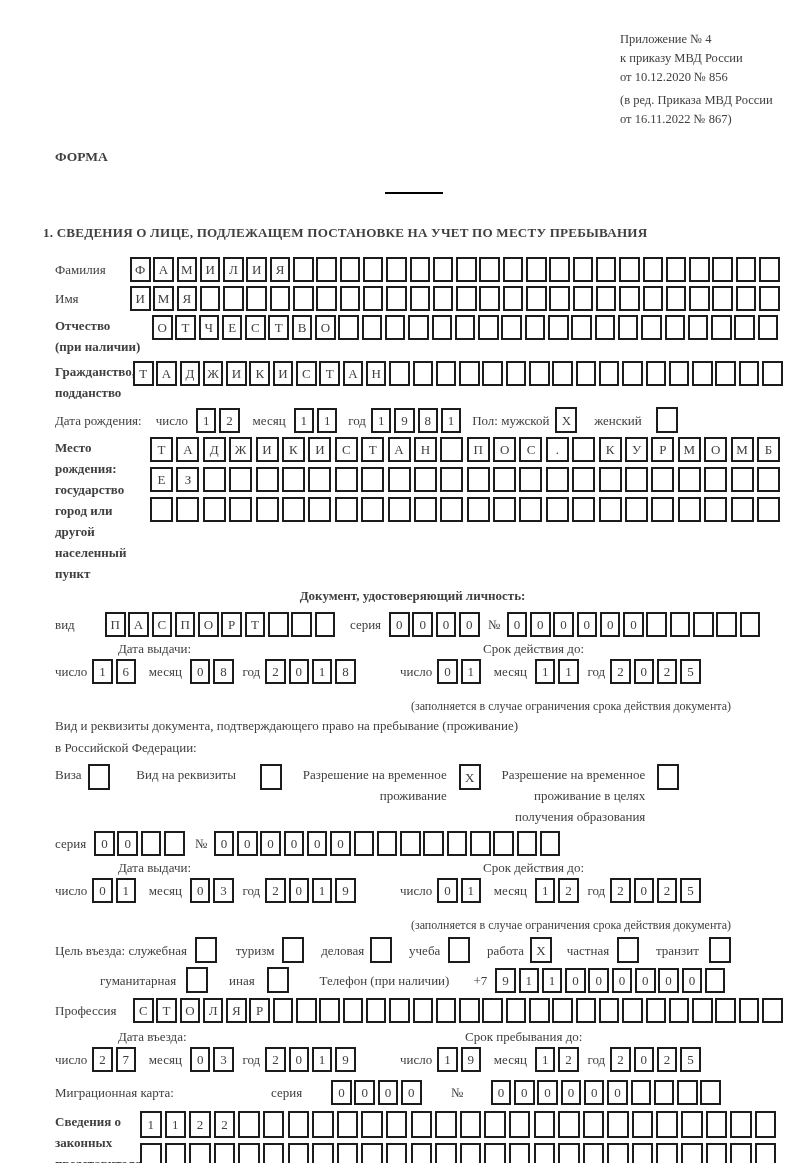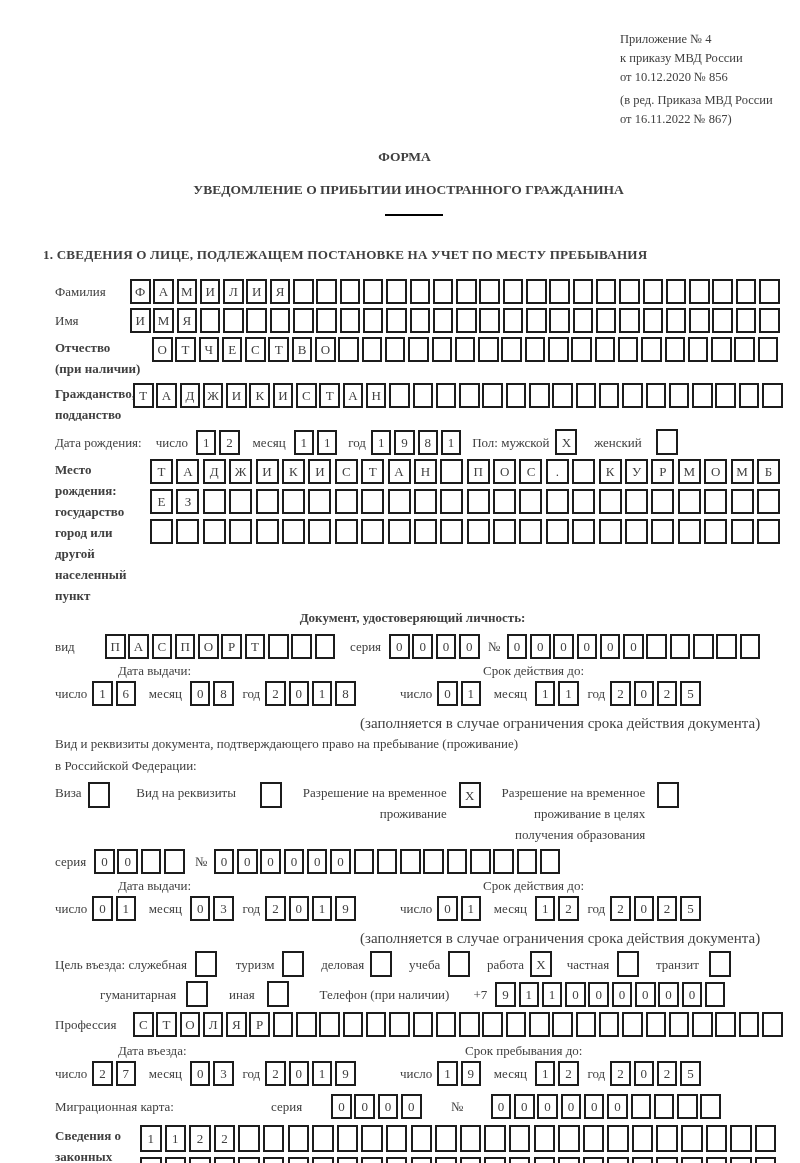--- a/index.html
+++ b/index.html
@@ -4,21 +4,21 @@
 <style>
   html,body{margin:0;padding:0;background:#fff;}
   .page{
     width:800px;height:1163px;box-sizing:border-box;
     padding:30px 18px 10px 55px;overflow:hidden;
     font-family:"Liberation Serif","DejaVu Serif",serif;
     font-size:13px;color:#404040;background:#fff;position:relative;
   }
   .appendix{margin-left:565px;width:190px;font-size:12.5px;line-height:1.5;}
   .appendix .grp2{margin-top:5px;}
-  .forma{font-weight:bold;font-size:13.5px;text-align:center;padding-right:28px;margin-top:20px;}
+  .forma{font-weight:bold;font-size:13.5px;text-align:left;padding-right:28px;margin-top:20px;}
   .title{text-align:center;font-weight:bold;font-size:13.5px;line-height:1.65;margin-top:14px;margin-left:-20px;}
   .blank-line{display:inline-block;width:58px;border-bottom:2px solid #000;margin-left:10px;}
   .sec-head{font-weight:bold;font-size:13.1px;margin-top:24px;margin-bottom:16px;margin-left:-12px;letter-spacing:.2px;}
   .frow{display:flex;align-items:flex-start;margin-bottom:4px;}
   .lbl{display:inline-block;line-height:25px;flex:none;}
   .lblblock{flex:none;line-height:21px;font-weight:bold;}
   .w75{width:75px}.w50{width:50px}.w78{width:78px}.w95{width:95px}.w97{width:97px}.w85{width:85px}.w150{width:150px}
   .cells{display:inline-flex;flex:none;}
   .box{
     display:inline-flex;flex:none;width:16.5px;height:21px;
@@ -37,21 +37,21 @@
   .ml24{margin-left:24px}.ml28{margin-left:28px}.ml45{margin-left:45px}
   .mr5{margin-right:5px}.mr6{margin-right:6px}.mr8{margin-right:8px}.mr14{margin-right:14px}
   .dp{margin-bottom:4px;}
   .dp-heads{position:relative;height:18px;}
   .dp-h1{position:absolute;left:63px;}
   .dp-h2{position:absolute;left:428px;}
   .dp-h2.entry{left:410px;}
   .dp-vals{position:relative;height:29px;}
   .dp-left{position:absolute;left:0;display:inline-flex;align-items:center;}
   .dp-right{position:absolute;left:345px;display:inline-flex;align-items:center;}
-  .dp-note{margin-left:305px;font-size:15px;margin-top:5px;margin-bottom:4px;}
+  .dp-note{margin-left:305px;font-size:12px;margin-top:11px;margin-bottom:4px;text-align:center;}
   .stay-line{margin-bottom:2px;}
   .centerlbl{text-align:right;line-height:21px;flex:none;}
 </style>
 </head>
 <body>
 
 <div class="page">
 
   <div class="appendix">
     <div>Приложение № 4</div>
@@ -59,21 +59,20 @@
     <div>от 10.12.2020 № 856</div>
     <div class="grp2">
       <div>(в ред. Приказа МВД России</div>
       <div>от 16.11.2022 № 867)</div>
     </div>
   </div>
 
   <div class="forma">ФОРМА</div>
 
   <div class="title">
-    <div>УВЕДОМЛЕНИЕ О ПРИБЫТИИ ИНОСТРАННОГО ГРАЖДАНИНА</div>
     <div>
       <span class="blank-line"></span>
     </div>
   </div>
 
   <div class="sec-head">1. СВЕДЕНИЯ О ЛИЦЕ, ПОДЛЕЖАЩЕМ ПОСТАНОВКЕ НА УЧЕТ ПО МЕСТУ ПРЕБЫВАНИЯ</div>
 
   <div class="frow row-inline">
     <span class="lbl w75">Фамилия</span>
     <span class="cells">

